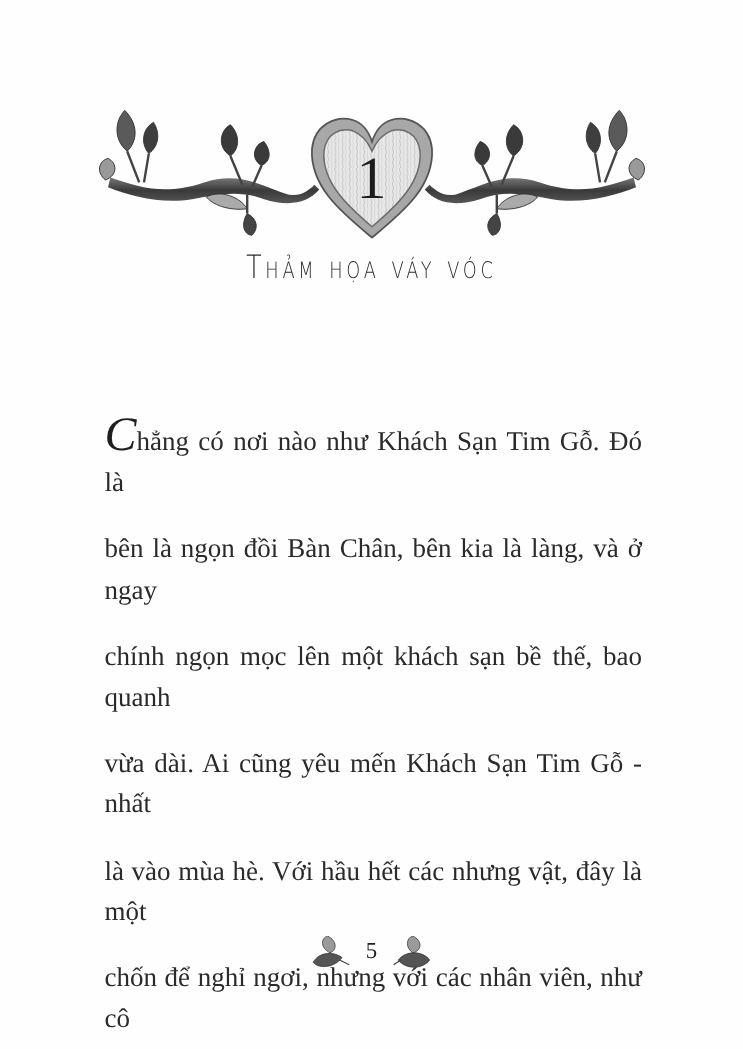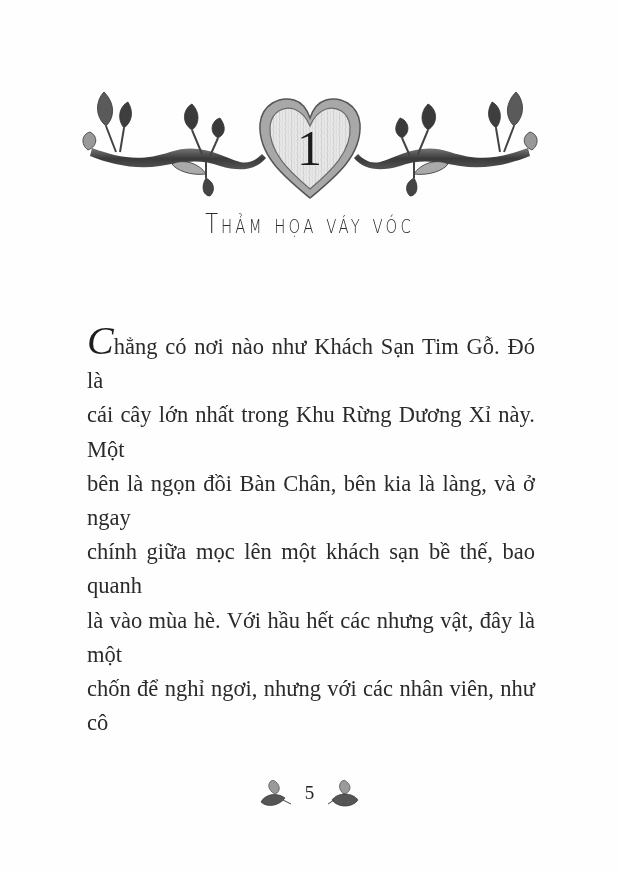--- a/index.html
+++ b/index.html
@@ -14,21 +14,21 @@
     position: absolute; left: 0; width: 619px; top: 208px; text-align: center;
     font-family: "DejaVu Sans", sans-serif; font-weight: 300; font-size: 27px; letter-spacing: 4px;
     color: #2b2b2b; transform: scaleX(0.78); transform-origin: center;
     font-variant: small-caps;
   }
   .body-text {
     position: absolute; left: 87px; top: 326px; width: 448px;
     font-family: "Liberation Serif", serif; font-size: 22.5px; line-height: 34.2px; color: #2a2a2a;
   }
   .body-text p { margin: 0; text-align: justify; text-align-last: left; }
-  .justify-line { display: block; text-align: justify; text-align-last: justify; white-space: normal; }
+  .justify-line { display: block; text-align: justify; text-align-last: justify; white-space: normal; margin-top: 21px; }
   .drop-cap {
     font-family: "Liberation Serif", serif; font-style: italic; font-size: 40px; line-height: 30px;
     color: #1e1e1e; font-weight: 300;
   }
   .folio { position: absolute; left: 0; width: 619px; top: 780px; text-align: center; height: 34px; }
   .folio-num {
     font-family: "Liberation Serif", serif; font-size: 19px; color: #222; vertical-align: middle;
     display: inline-block; margin: 0 8px; position: relative; top: -2px;
   }
   .leaf-svg { vertical-align: middle; display: inline-block; }
@@ -84,23 +84,23 @@
     <path d="M230 103 C 210 86, 188 66, 190 40 C 192 25, 204 20, 214 23 C 222 26, 227 33, 230 40 C 233 33, 238 26, 246 23 C 256 20, 268 25, 270 40 C 272 66, 250 86, 230 103 Z" fill="url(#grain)" stroke="#6a6a6a" stroke-width="1.2"></path>
   </svg>
 
   <div class="chapter-num">1</div>
 
   <div class="chapter-title">Thảm họa váy vóc</div>
 
   <div class="body-text">
     <p>
       <span class="justify-line"><span class="drop-cap">C</span><span>hẳng có nơi nào như Khách Sạn Tim Gỗ. Đó là</span></span>
-      <span class="justify-line">cái cây lớn nhất trong Khu Rừng Dương Xỉ này. Một</span>
       <span class="justify-line">bên là ngọn đồi Bàn Chân, bên kia là làng, và ở ngay</span>
-      <span class="justify-line">chính giữa mọc lên một khách sạn bề thế, bao quanh</span>
+      <span class="justify-line">chính ngọn mọc lên một khách sạn bề thế, bao quanh</span>
+      <span class="justify-line">vừa dài. Ai cũng yêu mến Khách Sạn Tim Gỗ - nhất</span>
       <span class="justify-line">là vào mùa hè. Với hầu hết các nhưng vật, đây là một</span>
       <span class="justify-line">chốn để nghỉ ngơi, nhưng với các nhân viên, như cô</span>
 
     </p>
 
   </div>
 
   <div class="folio">
     <svg class="leaf-svg" width="34" height="30" viewBox="0 0 34 30">
       <path d="M16 14 C 8 10, 8 2, 14 0 C 22 4, 22 12, 16 14 Z" fill="#9a9a9a" stroke="#444" stroke-width="0.7"></path>

